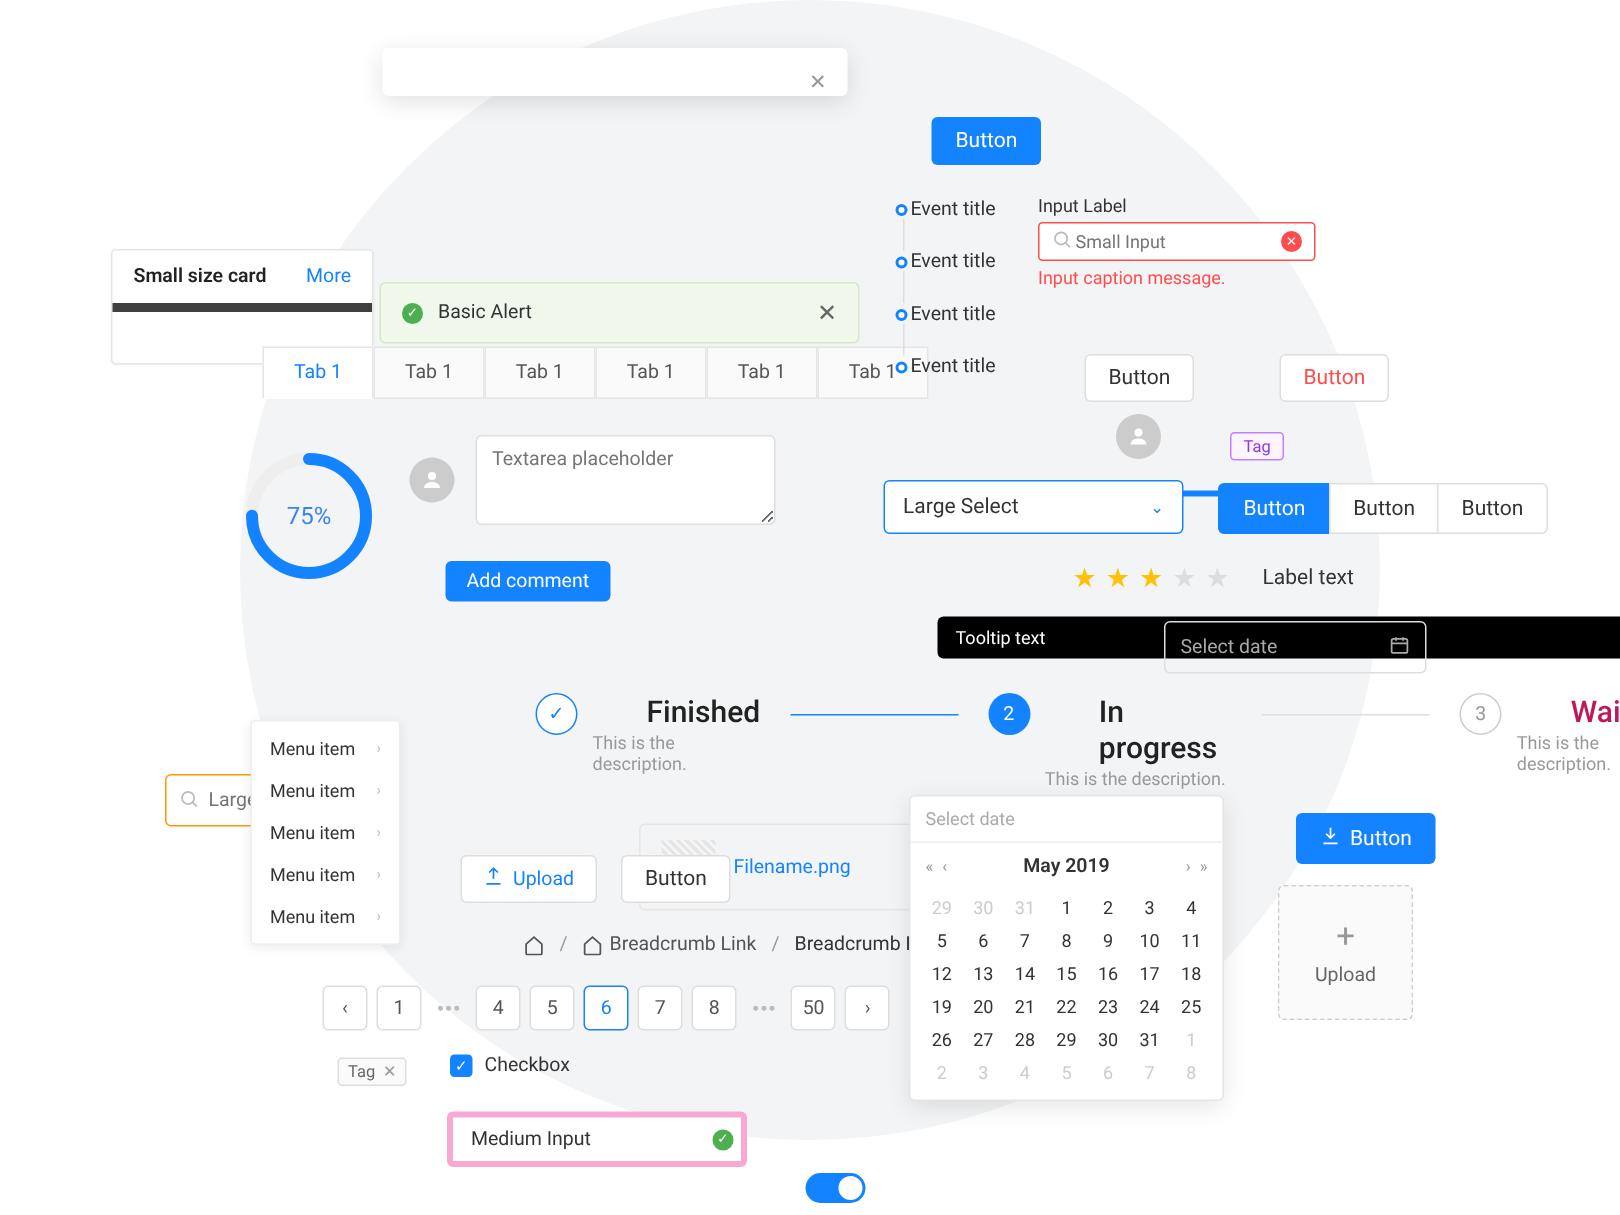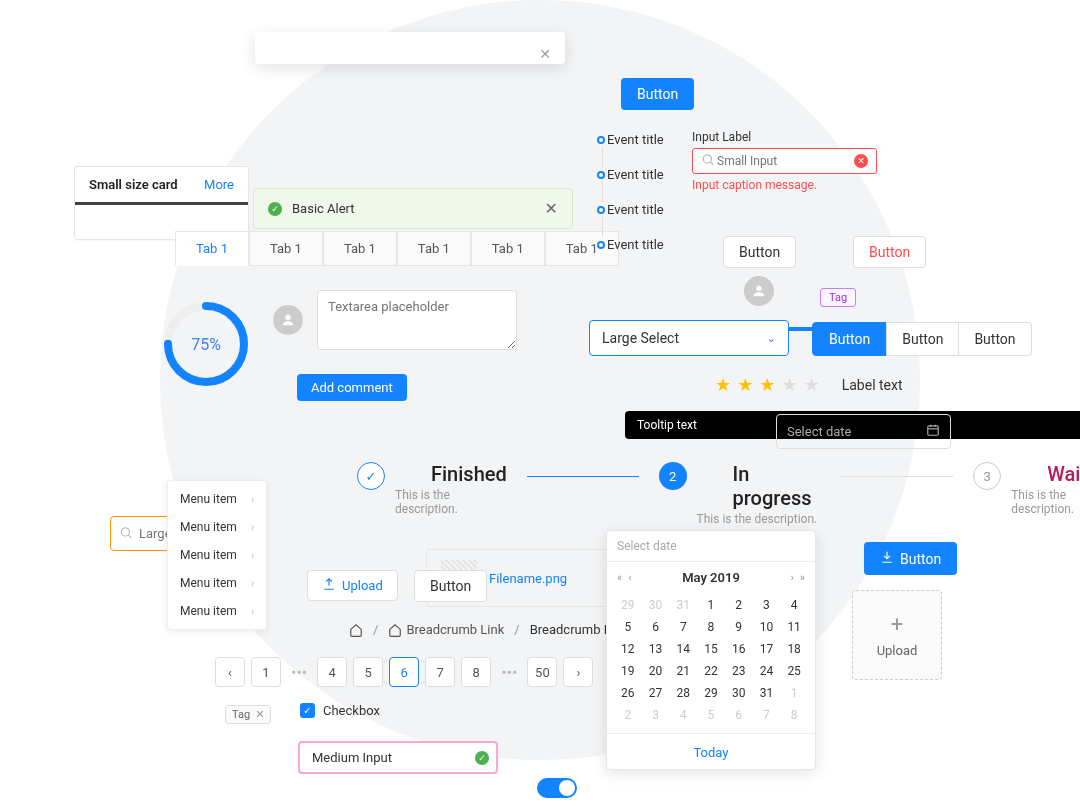--- a/index.html
+++ b/index.html
@@ -16,21 +16,21 @@
 .notif-body { font-size: 13px; color: #666; line-height: 1.5; }
 
 
 .btn-primary { background: #1483ff; color: #fff; border: none; padding: 8px 16px; border-radius: 4px; font-size: 14px; cursor: pointer; }
 .btn-primary.sm { padding: 6px 14px; font-size: 13px; }
 .btn-default { background: #fff; border: 1px solid #ddd; color: #333; padding: 7px 15px; border-radius: 4px; font-size: 14px; cursor: pointer; }
 .btn-danger-outline { background: #fff; border: 1px solid #ddd; color: #ff4d4d; padding: 7px 15px; border-radius: 4px; font-size: 14px; cursor: pointer; }
 
 
 .small-card { left: 74px; top: 166px; width: 175px; background: #fff; border: 1px solid #e5e5e5; border-radius: 3px; box-shadow: 0 1px 2px rgba(0,0,0,0.04); }
-.small-card-head { display: flex; justify-content: space-between; align-items: center; padding: 10px 14px; border-bottom: 3px solid #404040; }
+.small-card-head { display: flex; justify-content: space-between; align-items: center; padding: 10px 14px; border-bottom: 6px solid #404040; }
 .small-card-title { font-size: 13px; font-weight: 600; color: #222; }
 .small-card-more { font-size: 13px; color: #1483ff; cursor: pointer; }
 .small-card-body { height: 34px; }
 
 
 .alert { left: 253px; top: 188px; width: 320px; background: #f0f8ec; border: 1px solid #d4e8c7; border-radius: 4px; padding: 10px 14px; display: flex; align-items: center; gap: 10px; }
 .alert-icon { width: 14px; height: 14px; border-radius: 50%; background: #4caf50; color: #fff; display: flex; align-items: center; justify-content: center; font-size: 9px; }
 .alert-text { flex: 1; font-size: 13px; color: #333; }
 .alert-close { color: #666; cursor: pointer; }
 
@@ -130,21 +130,21 @@
 .step-line { width: 120px; height: 1px; background: #1483ff; margin-top: 14px; }
 .step-line.wait { background: #ddd; }
 
 
 .menu-list { left: 167px; top: 480px; width: 100px; background: #fff; border: 1px solid #eee; box-shadow: 0 2px 8px rgba(0,0,0,0.08); border-radius: 3px; padding: 4px 0; }
 .menu-item { padding: 7px 12px; font-size: 12px; color: #333; display: flex; justify-content: space-between; align-items: center; cursor: pointer; }
 .menu-item-arrow { color: #bbb; font-size: 10px; }
 
 
 .md-input-wrap { left: 298px; top: 524px; }
-.md-input { width: 200px; padding: 7px 30px 7px 12px; border: 2px solid #f9a8d4; border-radius: 4px; font-size: 13px; color: #333; }
+.md-input { width: 200px; padding: 7px 30px 7px 12px; border: 4px solid #f9a8d4; border-radius: 4px; font-size: 13px; color: #333; }
 
 
 .switch { left: 537px; top: 528px; width: 40px; height: 20px; background: #1483ff; border-radius: 10px; position: relative; cursor: pointer; }
 .switch-knob { position: absolute; right: 2px; top: 2px; width: 16px; height: 16px; background: #fff; border-radius: 50%; }
 
 
 .upload-btn { left: 307px; top: 570px; background: #fff; border: 1px solid #ddd; color: #1483ff; padding: 6px 14px; border-radius: 4px; font-size: 13px; display: inline-flex; gap: 6px; align-items: center; cursor: pointer; }
 
 
 .breadcrumb { left: 349px; top: 622px; display: flex; align-items: center; gap: 10px; font-size: 13px; color: #999; }
@@ -545,23 +545,20 @@
       <div class="cal-day">31</div>
       <div class="cal-day dim">1</div>
       <div class="cal-day dim">2</div>
       <div class="cal-day dim">3</div>
       <div class="cal-day dim">4</div>
       <div class="cal-day dim">5</div>
       <div class="cal-day dim">6</div>
       <div class="cal-day dim">7</div>
       <div class="cal-day dim">8</div>
     </div>
-  <div class="cal-footer">
-    <span class="cal-today">Today</span>
-  </div>
 </div>
 
 
 <button class="el dl-btn">
   <span>
     <svg class="icon" viewBox="0 0 24 24" fill="none" stroke="currentColor" stroke-width="2">
         <path d="M12 3v12M7 10l5 5 5-5M4 21h16"></path>
       </svg>
   </span>
   <span>Button</span>

